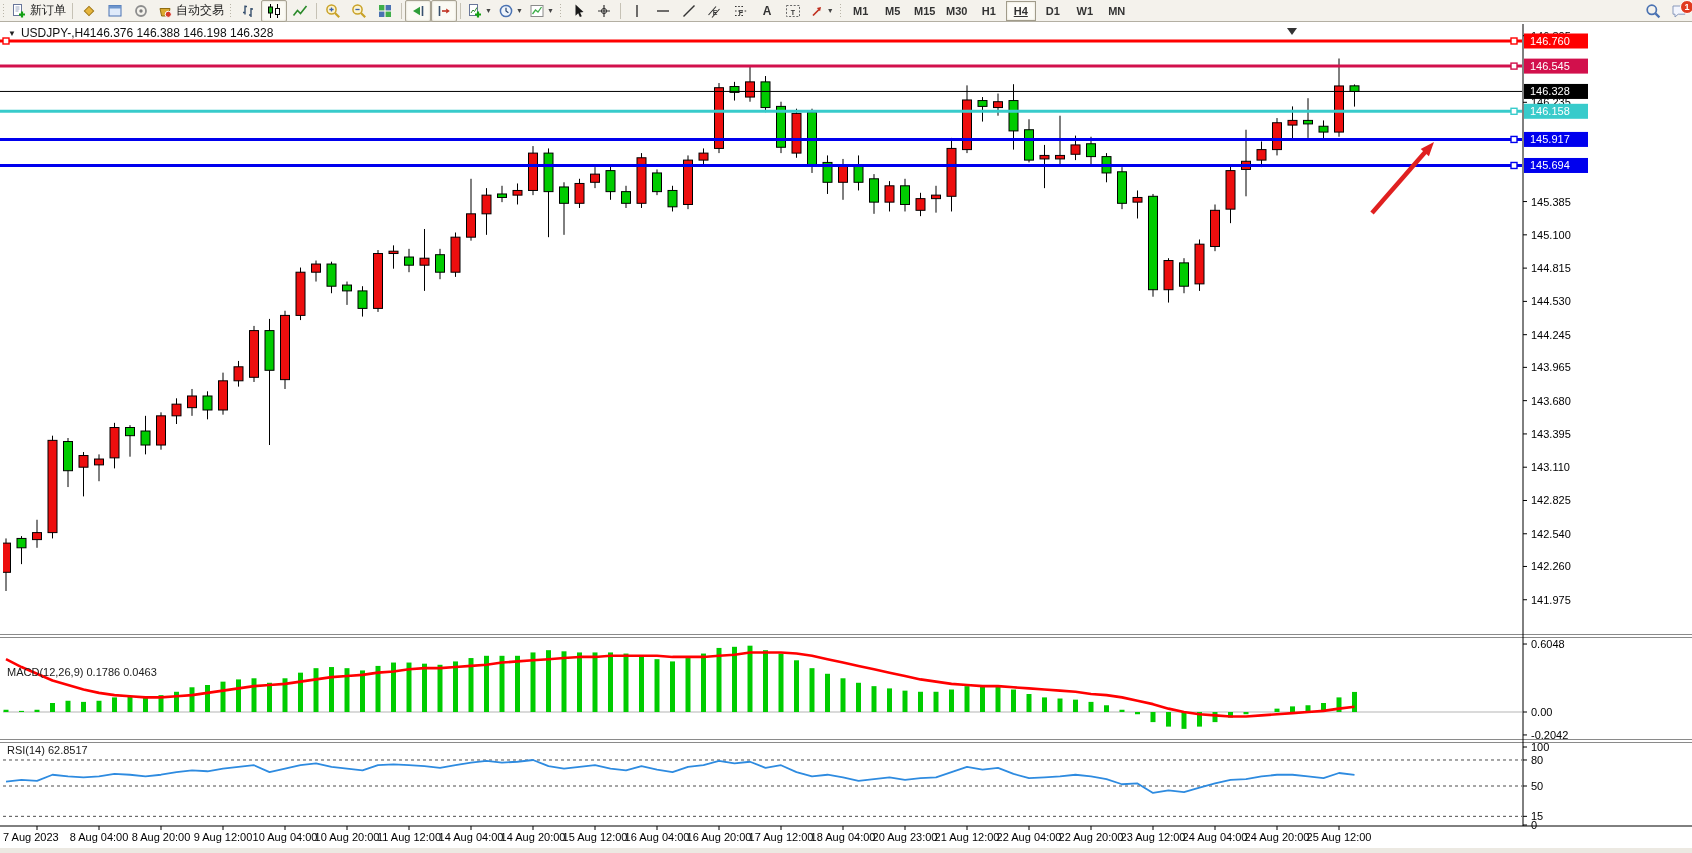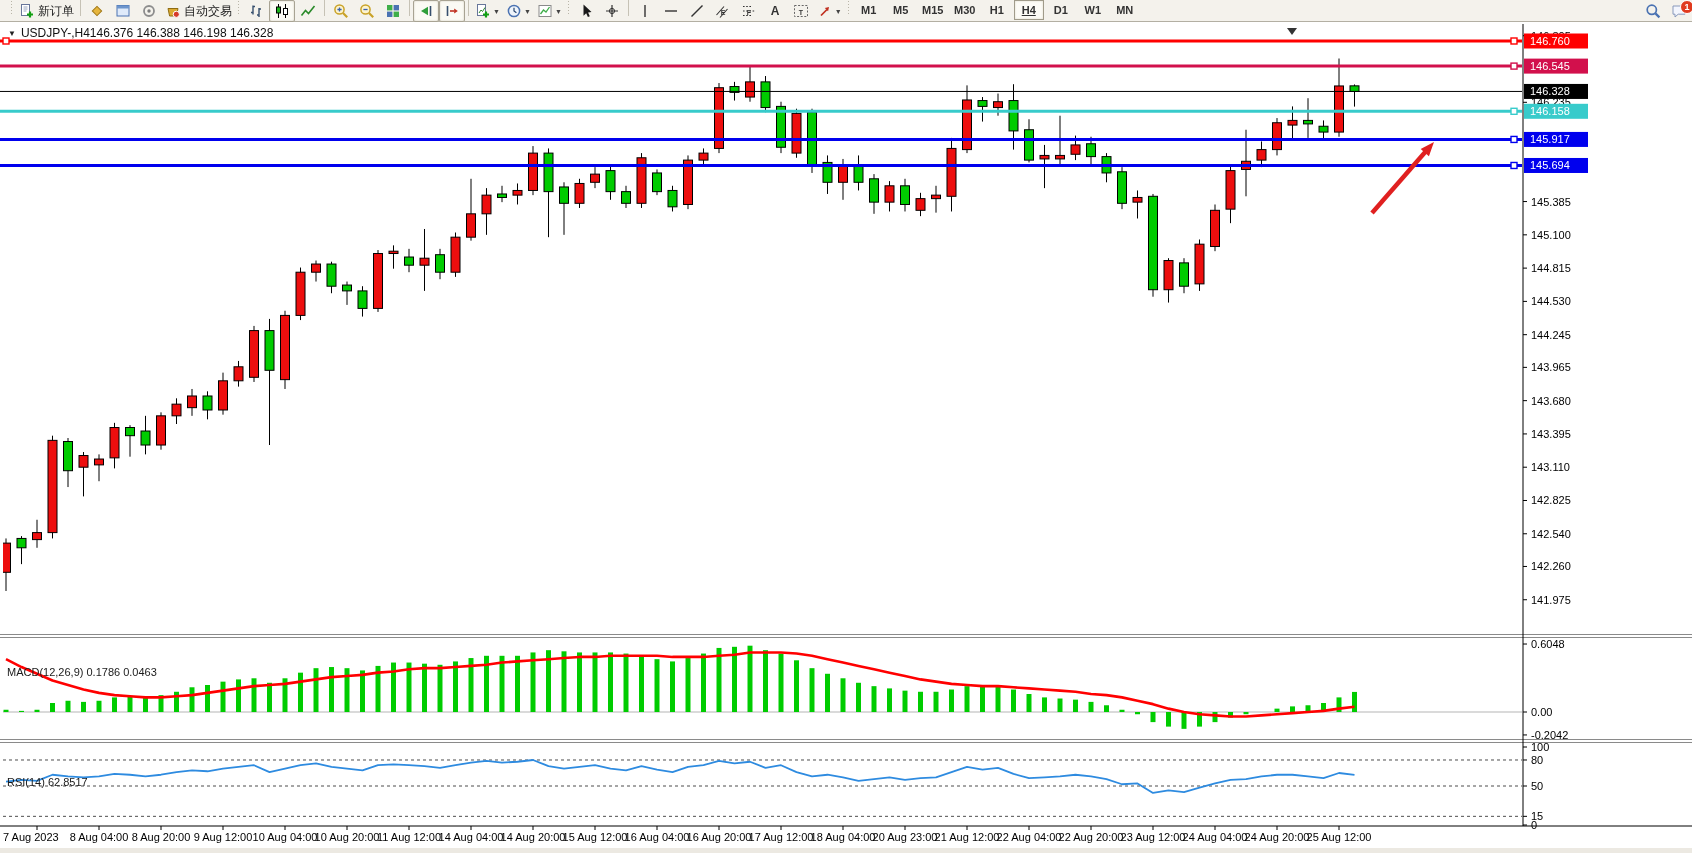--- a/index.html
+++ b/index.html
@@ -1,18 +1,18 @@
 <!DOCTYPE html>
 <html><head>
 <meta charset="utf-8">
 <style>
   html,body{margin:0;padding:0;background:#ece9e2;width:1692px;height:853px;overflow:hidden;
     font-family:"Liberation Sans",sans-serif;-webkit-font-smoothing:antialiased;}
   .toolbar{position:absolute;left:0;top:0;width:1692px;height:22px;background:#f4f2ec;
-    border-bottom:1px solid #b3afa3;display:flex;align-items:flex-start;box-sizing:border-box;padding-left:8px;}
+    border-bottom:1px solid #b3afa3;display:flex;align-items:center;box-sizing:border-box;padding-left:0;}
   .tb-btn{height:20px;min-width:20px;display:flex;align-items:center;justify-content:center;
     padding:0 2px;border:1px solid transparent;border-radius:2px;position:relative;cursor:default;}
   .tb-btn.pressed{background:#fbfaf4;border:1px solid #a8a393;box-shadow:inset 0 0 2px #cfcabb;}
   .tb-btn .lbl{font-size:12px;color:#222;margin-left:3px;white-space:nowrap;}
   .tb-sep{width:1px;height:16px;background:#c6c2b5;margin:0 3px;}
   .tb-grip{width:4px;height:16px;margin:0 2px;background-image:radial-gradient(#b9b5a8 35%,transparent 36%);
     background-size:3px 3px;}
   .tb-caret{font-size:7px;color:#444;margin-left:2px;}
   .tf-btn{height:18px;min-width:24px;display:flex;align-items:center;justify-content:center;
     font-size:11px;font-weight:bold;color:#333;border:1px solid transparent;margin:0 1px;padding:0 2px;}
@@ -735,15 +735,15 @@
     </g>
   </svg>
 
 <div class="chart-title">
   <span class="tri">▼</span>
   <span>USDJPY-,H4</span>
   <span class="ohlc">146.376 146.388 146.198 146.328</span>
 </div>
 
 <div class="ind-label" style="left:7px;top:666px;">MACD(12,26,9) 0.1786 0.0463</div>
-<div class="ind-label" style="left:7px;top:776px;">RSI(14) 62.8517</div>
+<div class="ind-label" style="left:7px;top:744px;">RSI(14) 62.8517</div>
 
 <div class="bottom-strip"></div>
 
 </body></html>

